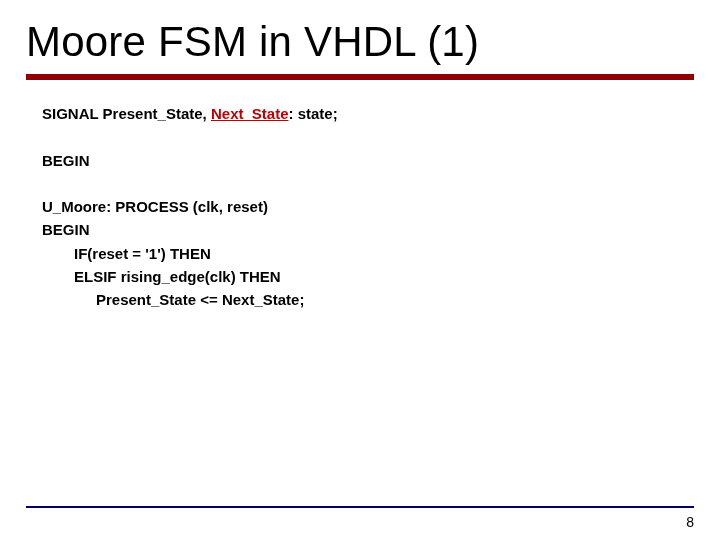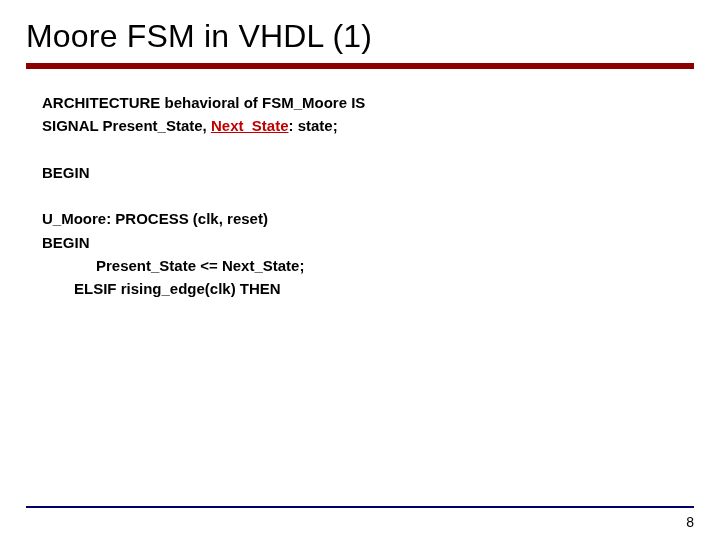--- a/index.html
+++ b/index.html
@@ -11,21 +11,21 @@
     position: relative;
     overflow: hidden;
   }
   .slide {
     width: 100%;
     height: 100%;
     padding: 18px 26px 0 26px;
     position: relative;
   }
   .title {
-    font-size: 32px;
+    font-size: 42px;
     font-weight: 400;
     color: #000;
     margin-bottom: 8px;
     letter-spacing: 0.2px;
   }
   .title-rule {
     height: 6px;
     background: #8b0000;
     margin-bottom: 22px;
     width: 100%;
@@ -59,26 +59,26 @@
   .ind2 { padding-left: 54px; }
 </style>
 </head>
 <body>
 
 <div class="slide">
   <h1 class="title">Moore FSM in VHDL (1)</h1>
   <div class="title-rule"></div>
 
   <div class="code-area">
-    <div class="code-line">ARCHITECTURE behavioral of FSM_Moore IS</div>
     <div class="code-line"><span>SIGNAL Present_State, </span><span class="hl">Next_State</span><span>: state;</span></div>
     <div class="code-line">&nbsp;</div>
     <div class="code-line">BEGIN</div>
     <div class="code-line">&nbsp;</div>
     <div class="code-line">U_Moore: PROCESS (clk, reset)</div>
     <div class="code-line">BEGIN</div>
+    <div class="code-line ind1">IF(reset = '1') THEN</div>
+    <div class="code-line ind1">ELSIF rising_edge(clk) THEN</div>
     <div class="code-line ind2">Present_State &lt;= Next_State;</div>
-    <div class="code-line ind1">ELSIF rising_edge(clk) THEN</div>
   </div>
 
   <div class="footer-rule"></div>
   <div class="page-num">8</div>
 </div>
 
 </body></html>

